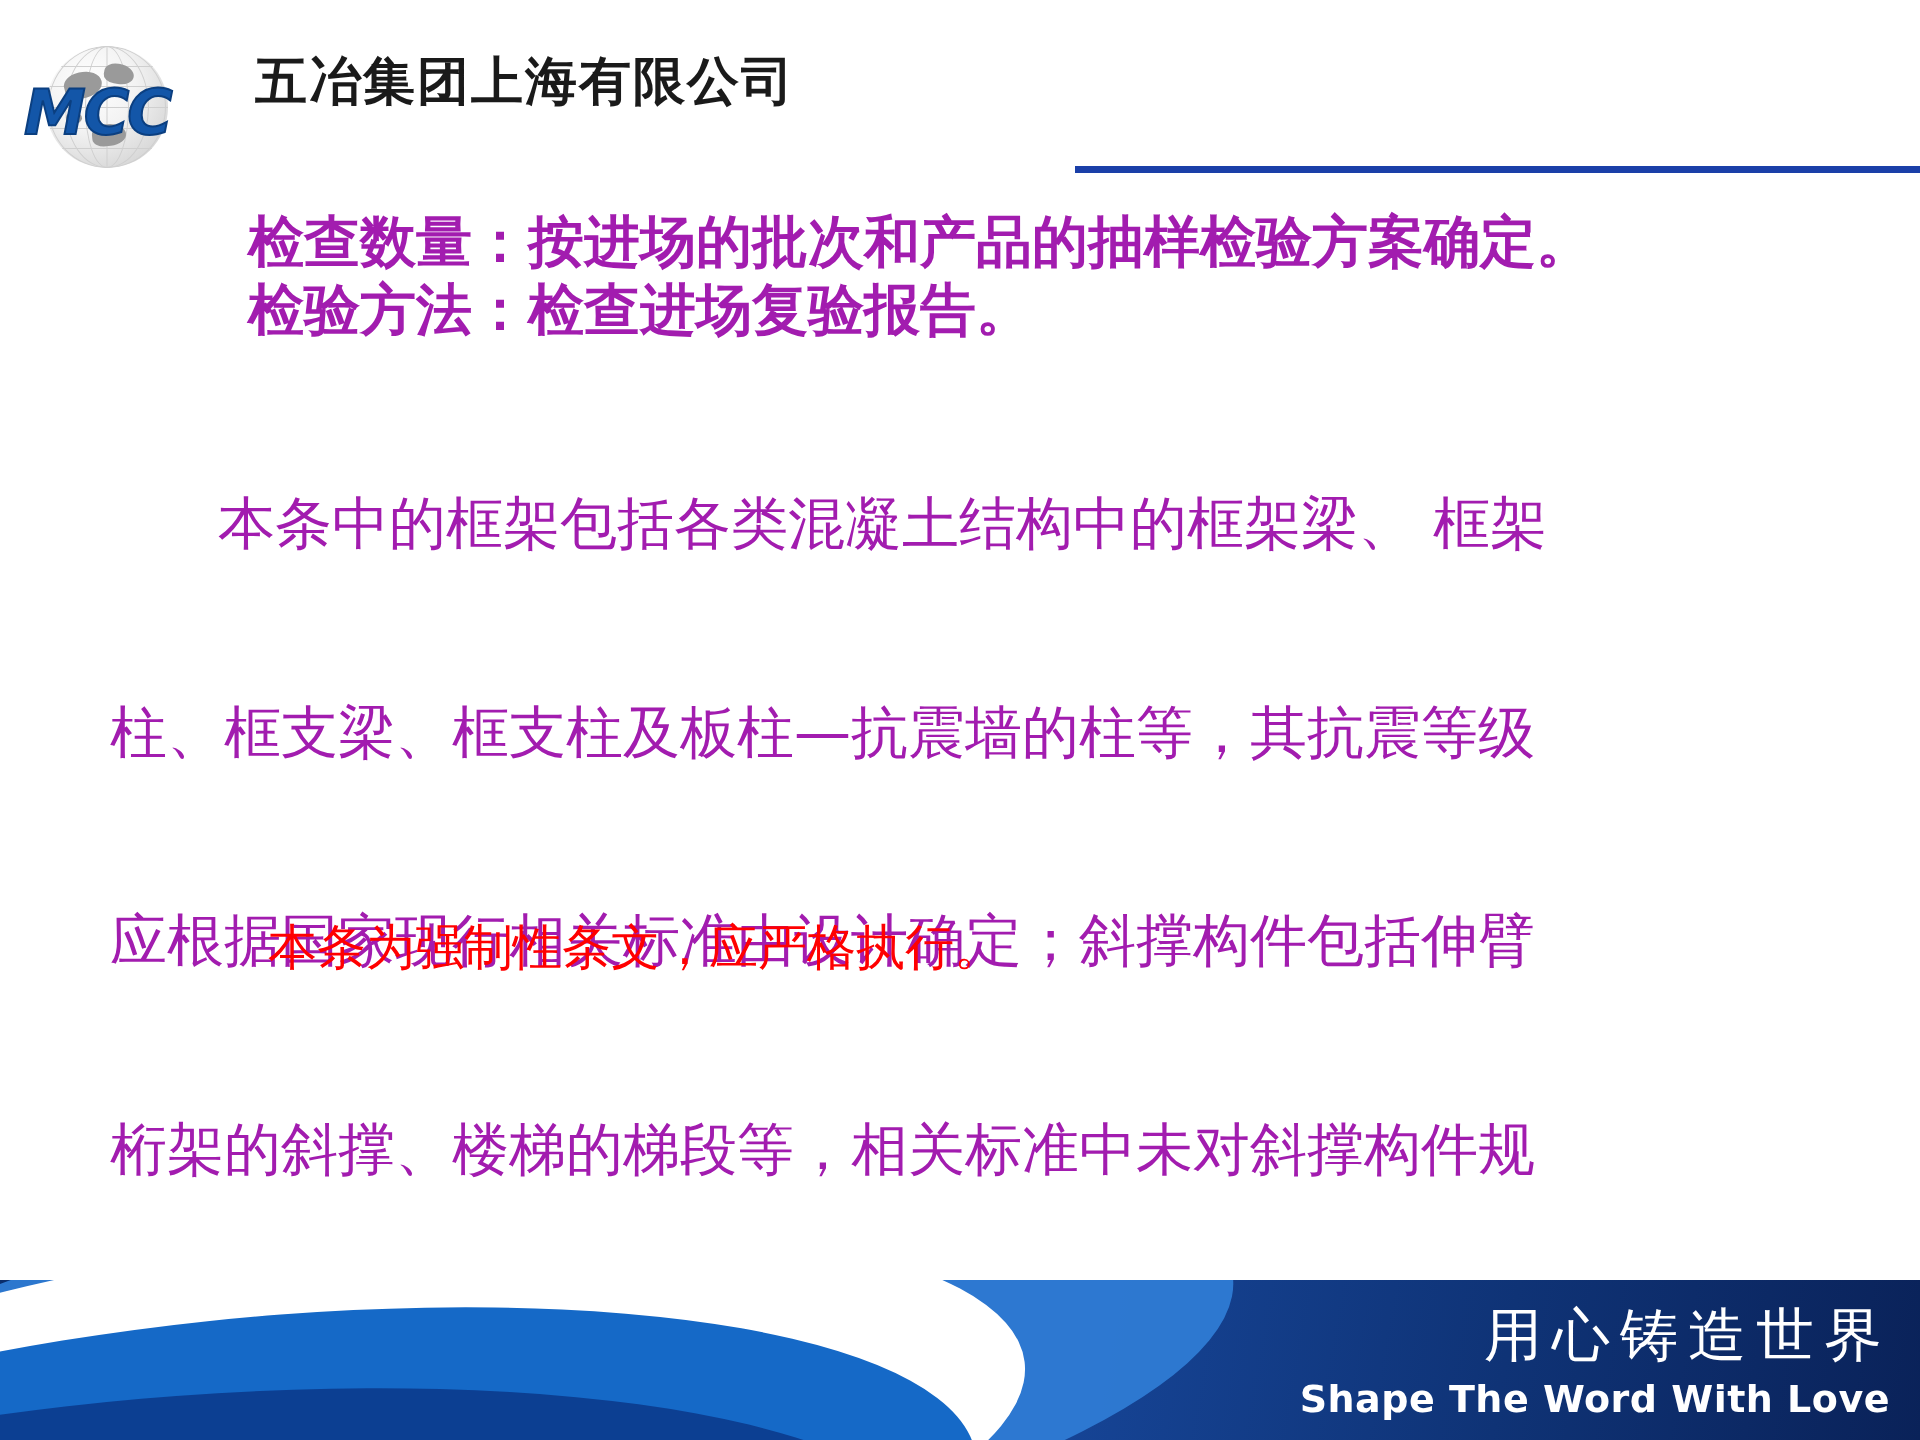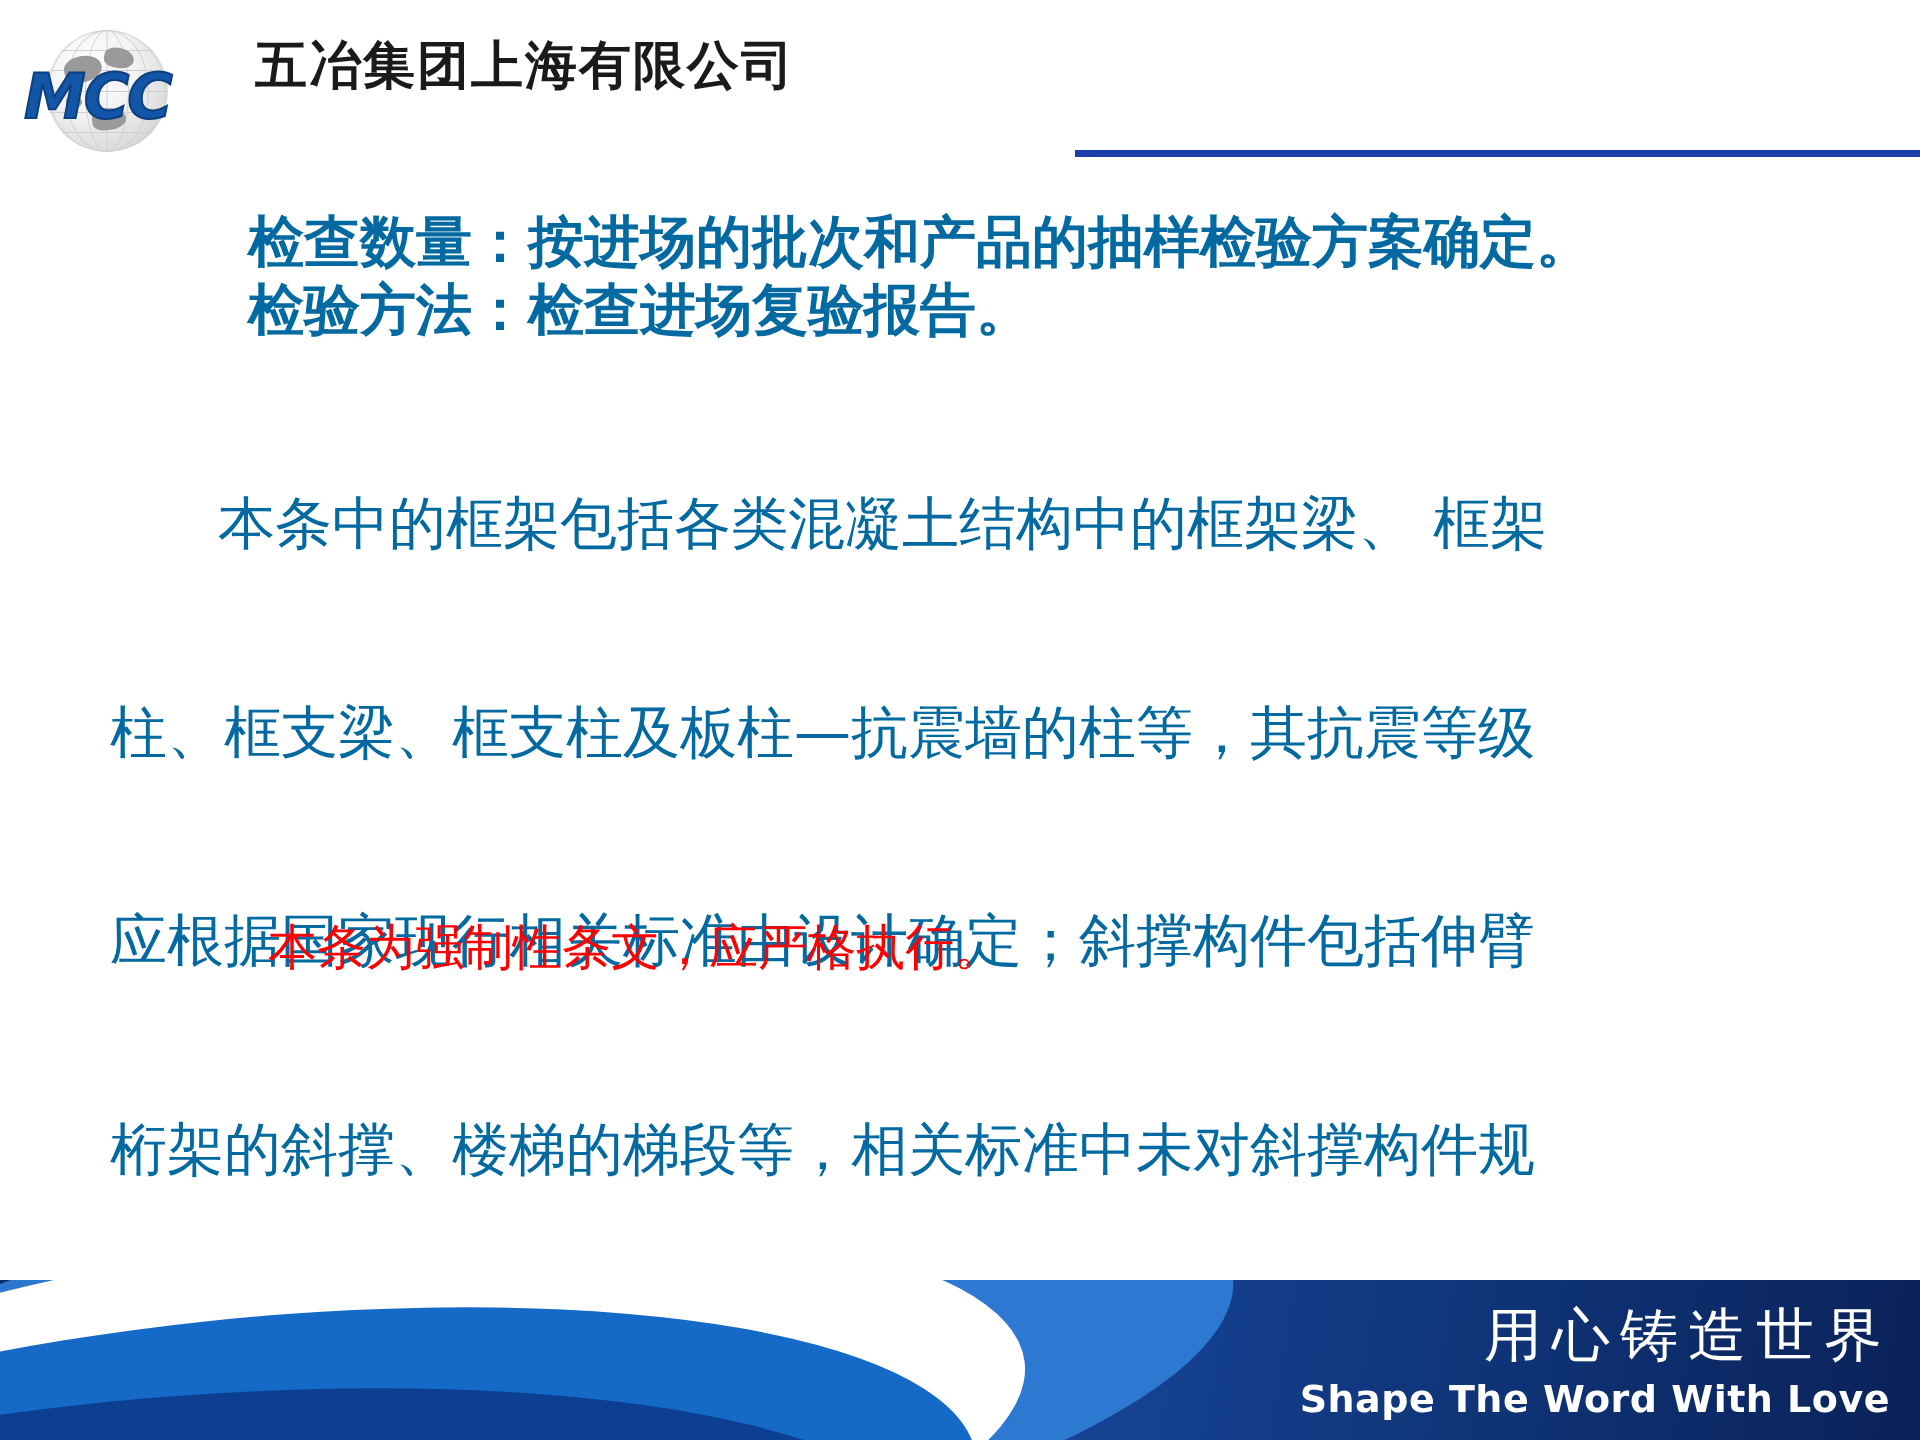--- a/index.html
+++ b/index.html
@@ -11,21 +11,21 @@
   }
   .slide {
     position:relative;
     width:1920px; height:1440px;
     background:#ffffff;
   }
 
   
   .header {
     position:absolute;
-    left:0; top:0;
+    left:0; top:16px;
     width:1920px; height:170px;
   }
   .logo-block {
     position:absolute;
     left:22px; top:26px;
     width:220px; height:130px;
   }
   .globe {
     position:absolute;
     left:24px; top:4px;
@@ -101,21 +101,21 @@
   }
 
   
   .content {
     position:absolute;
     left:0; top:200px;
     width:1920px;
   }
   .para {
     font-family:"DejaVu Sans", sans-serif;
-    color:#0369a1;
+    color:#a21caf;
     line-height:1.16;
     white-space:pre-wrap;
   }
   .bold-line {
     position:absolute;
     left:248px;
     font-size:56px;
     font-weight:bold;
     letter-spacing:0px;
     white-space:nowrap;

